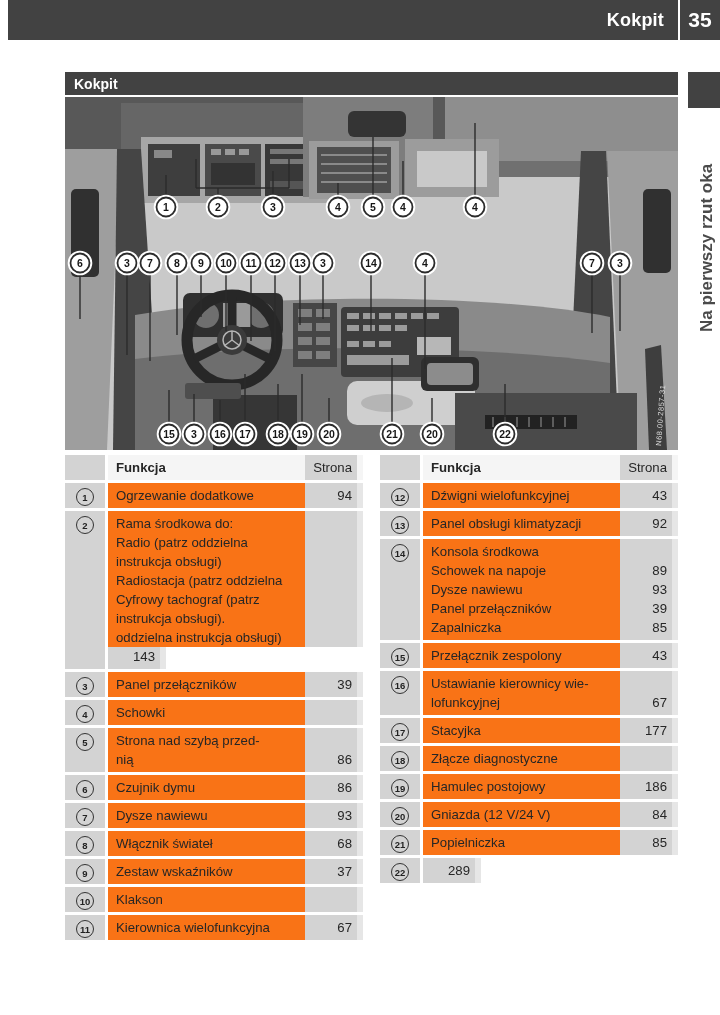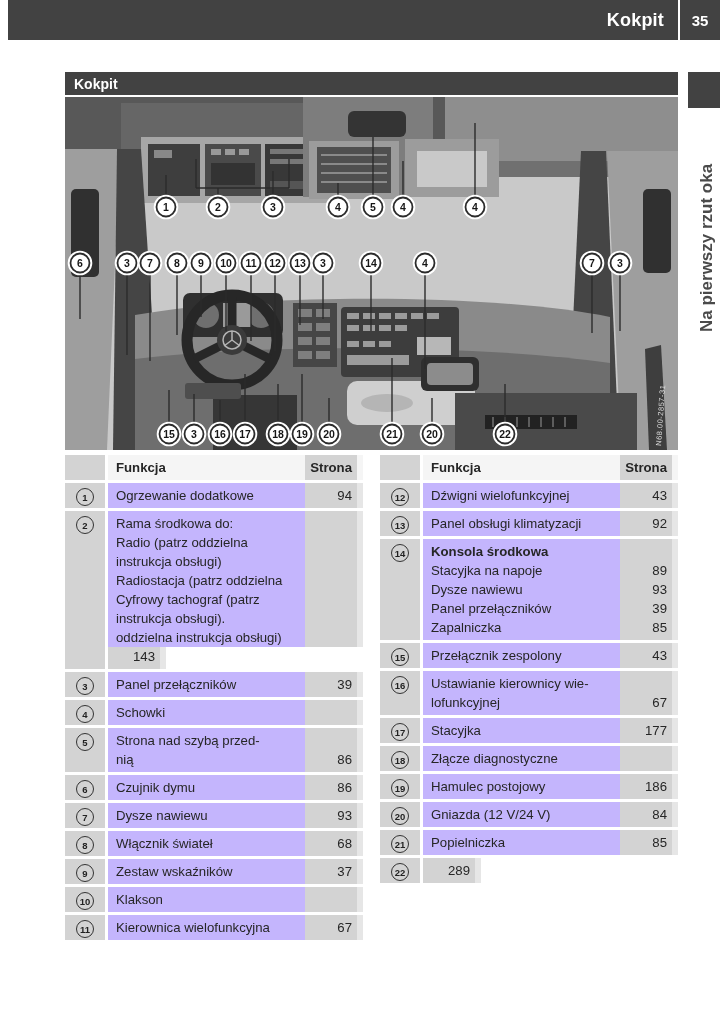--- a/index.html
+++ b/index.html
@@ -2,21 +2,21 @@
 <html><head>
 <meta charset="utf-8">
 <style>
   html,body{margin:0;padding:0;}
   body{width:720px;height:1015px;position:relative;background:#ffffff;font-family:"Liberation Sans",sans-serif;overflow:hidden;}
 
   
   .topbar{position:absolute;left:8px;top:0;width:712px;height:40px;background:#424242;display:flex;align-items:center;}
   .topbar-title{margin-left:auto;color:#fff;font-weight:bold;font-size:18px;padding-right:14px;letter-spacing:.2px;}
   .topbar-sep{width:2px;align-self:stretch;background:#fff;}
-  .topbar-num{color:#fff;font-weight:bold;font-size:15px;width:40px;text-align:center;}
+  .topbar-num{color:#fff;font-weight:bold;font-size:21px;width:40px;text-align:center;}
 
   
   .section-bar{position:absolute;left:65px;top:72px;width:613px;height:23px;background:#424242;color:#fff;font-weight:bold;font-size:14px;display:flex;align-items:center;padding-left:9px;box-sizing:border-box;}
 
   
   .side-tab{position:absolute;left:688px;top:72px;width:32px;height:36px;background:#424242;}
   .side-text{position:absolute;left:697px;top:332px;transform-origin:0 0;transform:rotate(-90deg);width:228px;white-space:nowrap;font-weight:bold;font-size:17px;color:#4a4a4a;}
 
   
   .photo{position:absolute;left:65px;top:97px;width:613px;height:353px;}
@@ -28,29 +28,29 @@
   .figcode{font-size:7.5px;fill:#dddddd;letter-spacing:.5px;font-family:"Liberation Sans",sans-serif;}
 
   
   .tables{position:absolute;left:65px;top:455px;width:613px;display:flex;justify-content:space-between;align-items:flex-start;}
   .func-table{width:298px;font-size:13.2px;color:#262626;}
   .t-row{display:flex;margin-bottom:3px;}
   .t-num{width:40px;min-width:40px;background:#d3d3d3;margin-right:3px;display:flex;justify-content:center;align-items:flex-start;padding-top:5px;box-sizing:border-box;}
   .circ{width:16px;height:16px;border:1.4px solid #333;border-radius:50%;display:flex;align-items:center;justify-content:center;font-size:9.5px;font-weight:bold;color:#222;background:transparent;}
   .t-lines{flex:1;display:flex;flex-direction:column;}
   .t-line{display:flex;}
-  .t-text{flex:1;background:#c4b5fd;padding-left:8px;line-height:19px;}
+  .t-text{flex:1;background:#f97316;padding-left:8px;line-height:19px;}
   .t-page{width:47px;min-width:47px;background:#d3d3d3;text-align:right;padding-right:5px;line-height:19px;}
   .t-fill{width:6px;min-width:6px;background:#e6e6e6;}
   .t-line.first .t-text,.t-line.first .t-page,.t-line.first .t-fill{padding-top:3px;}
   .t-line.last .t-text,.t-line.last .t-page,.t-line.last .t-fill{padding-bottom:3px;}
   .t-head .t-text{background:#f5f5f5;font-weight:bold;}
-  .t-head .t-page{font-weight:bold;}
+  .t-head .t-page{font-weight:normal;}
   .t-head .t-fill{background:#f5f5f5;}
-  .bold{font-weight:bold;}
+  .bold{font-weight:normal;}
 </style>
 </head>
 <body>
 
 <div class="topbar">
   <span class="topbar-title">Kokpit</span>
   <span class="topbar-sep"></span>
   <span class="topbar-num">35</span>
 </div>
 
@@ -509,21 +509,21 @@
         <div class="t-num">
           <span class="circ">14</span>
         </div>
         <div class="t-lines">
           <div class="t-line first">
             <span class="t-text bold">Konsola środkowa</span>
             <span class="t-page"></span>
             <span class="t-fill"></span>
           </div>
           <div class="t-line">
-            <span class="t-text">Stacyjka na napoje</span>
+            <span class="t-text">Schowek na napoje</span>
             <span class="t-page">89</span>
             <span class="t-fill"></span>
           </div>
           <div class="t-line">
             <span class="t-text">Dysze nawiewu</span>
             <span class="t-page">93</span>
             <span class="t-fill"></span>
           </div>
           <div class="t-line">
             <span class="t-text">Panel przełączników</span>

